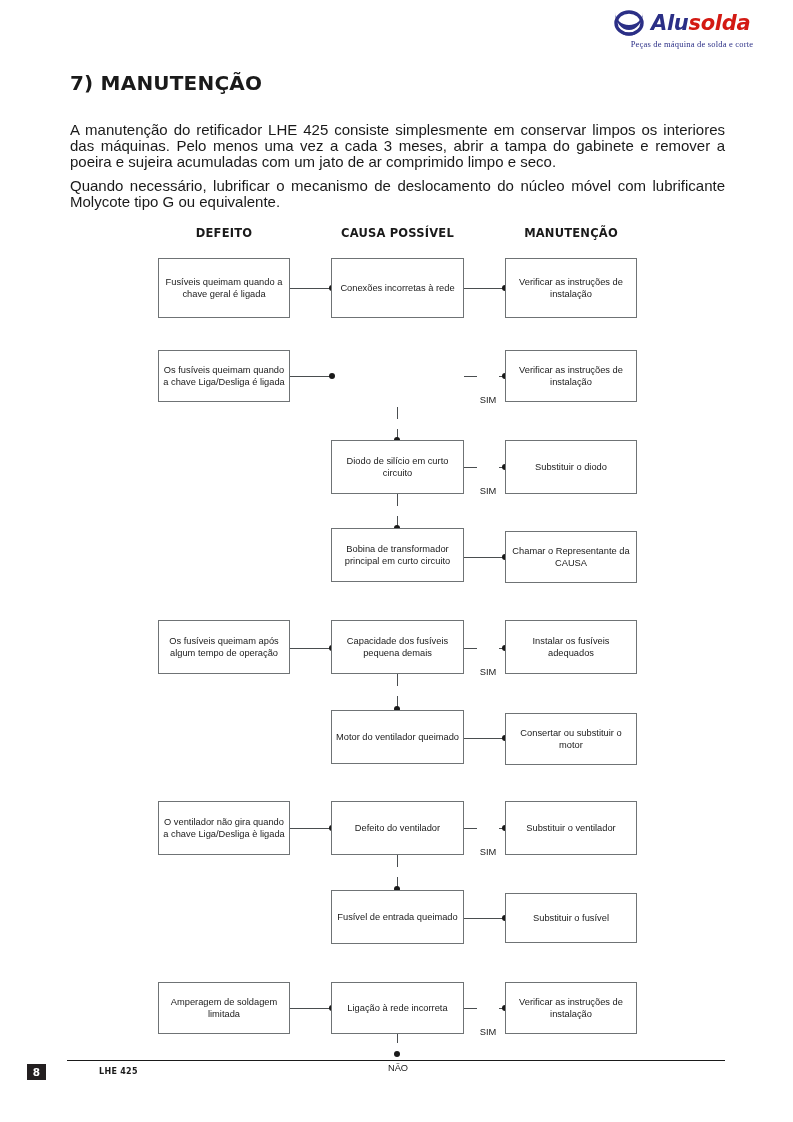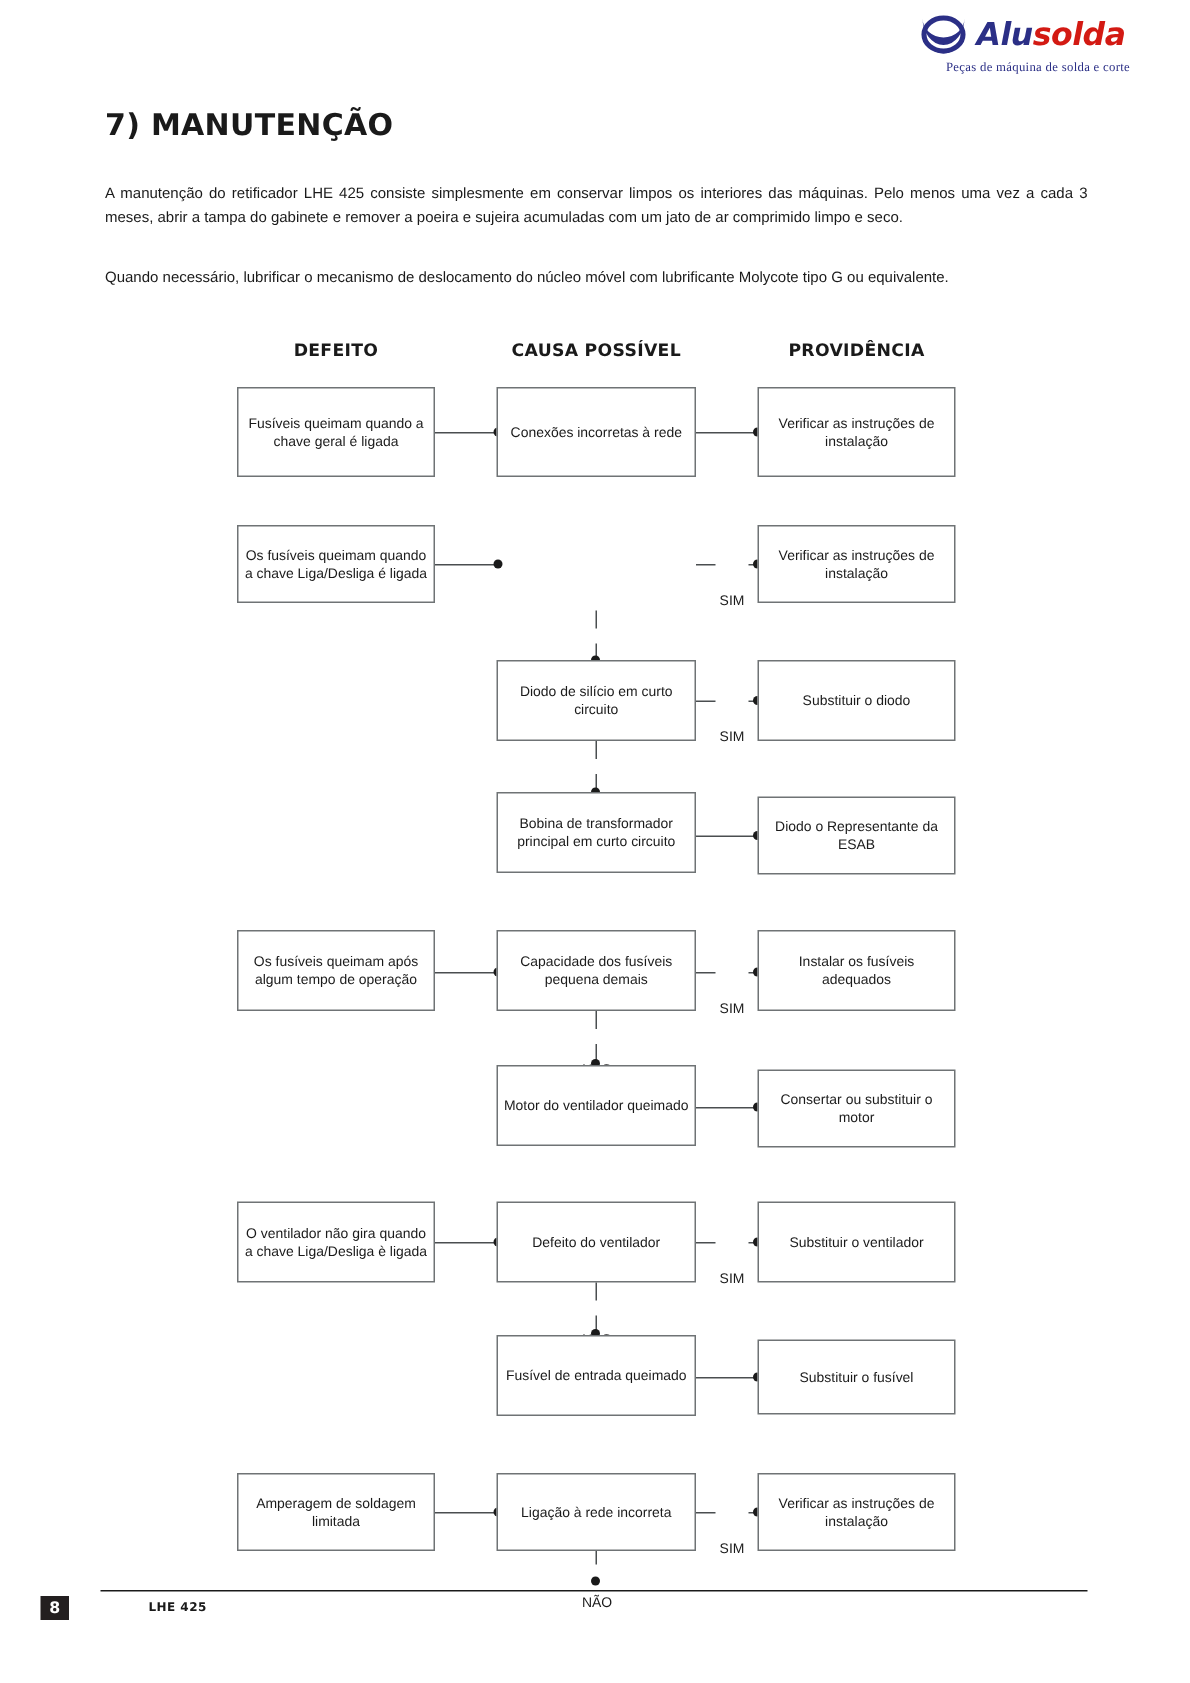--- a/index.html
+++ b/index.html
@@ -66,21 +66,21 @@
     font-family: "DejaVu Sans", sans-serif;
     font-weight: bold;
     font-size: 20px;
     letter-spacing: 0.2px;
     color: #1a1a1a;
   }
   .intro {
     position: absolute;
     left: 70px;
     width: 655px;
-    font-size: 10px;
+    font-size: 15px;
     line-height: 16.2px;
     text-align: justify;
     color: #1a1a1a;
   }
   .intro.p1 { top: 122px; }
   .intro.p2 { top: 178px; }
 
   
   .chart {
     position: absolute;
@@ -199,21 +199,21 @@
 </div>
 
 <div class="page-title">7) MANUTENÇÃO</div>
 <div class="intro p1">A manutenção do retificador LHE 425 consiste simplesmente em conservar limpos os interiores das máquinas. Pelo menos uma vez a cada 3 meses, abrir a tampa do gabinete e remover a poeira e sujeira acumuladas com um jato de ar comprimido limpo e seco.</div>
 <div class="intro p2">Quando necessário, lubrificar o mecanismo de deslocamento do núcleo móvel com lubrificante Molycote tipo G ou equivalente.</div>
 
 <div class="chart">
 
   <div class="col-head" style="left:158px; top:226px; width:132px;">DEFEITO</div>
   <div class="col-head" style="left:331px; top:226px; width:133px;">CAUSA POSSÍVEL</div>
-  <div class="col-head" style="left:505px; top:226px; width:132px;">PROVIDÊNCIA</div>
+  <div class="col-head" style="left:505px; top:226px; width:132px;">MANUTENÇÃO</div>
 
   <div class="node" style="left:158px; top:258px; width:132px; height:60px;">
       <span>Fusíveis queimam quando a chave geral é ligada</span>
     </div>
   <div class="hline" style="left:290px; top:288px; width:42px;"></div>
   <div class="dot" style="left:329px; top:285px;"></div>
   <div class="node" style="left:331px; top:258px; width:133px; height:60px;">
       <span>Conexões incorretas à rede</span>
     </div>
   <div class="hline" style="left:464px; top:288px; width:41px;"></div>
@@ -255,21 +255,21 @@
   <div class="edge-label" style="left:380px; top:504px; width:36px;">NÃO</div>
   <div class="vline" style="left:397px; top:516px; height:12px;"></div>
   <div class="dot" style="left:394px; top:525px;"></div>
 
   <div class="node" style="left:331px; top:528px; width:133px; height:54px;">
       <span>Bobina de transformador principal em curto circuito</span>
     </div>
   <div class="hline" style="left:464px; top:557px; width:41px;"></div>
   <div class="dot" style="left:502px; top:554px;"></div>
   <div class="node" style="left:505px; top:531px; width:132px; height:52px;">
-      <span>Diodo o Representante da ESAB</span>
+      <span>Chamar o Representante da CAUSA</span>
     </div>
 
   <div class="node" style="left:158px; top:620px; width:132px; height:54px;">
       <span>Os fusíveis queimam após algum tempo de operação</span>
     </div>
   <div class="hline" style="left:290px; top:648px; width:42px;"></div>
   <div class="dot" style="left:329px; top:645px;"></div>
   <div class="node" style="left:331px; top:620px; width:133px; height:54px;">
       <span>Capacidade dos fusíveis pequena demais</span>
     </div>

